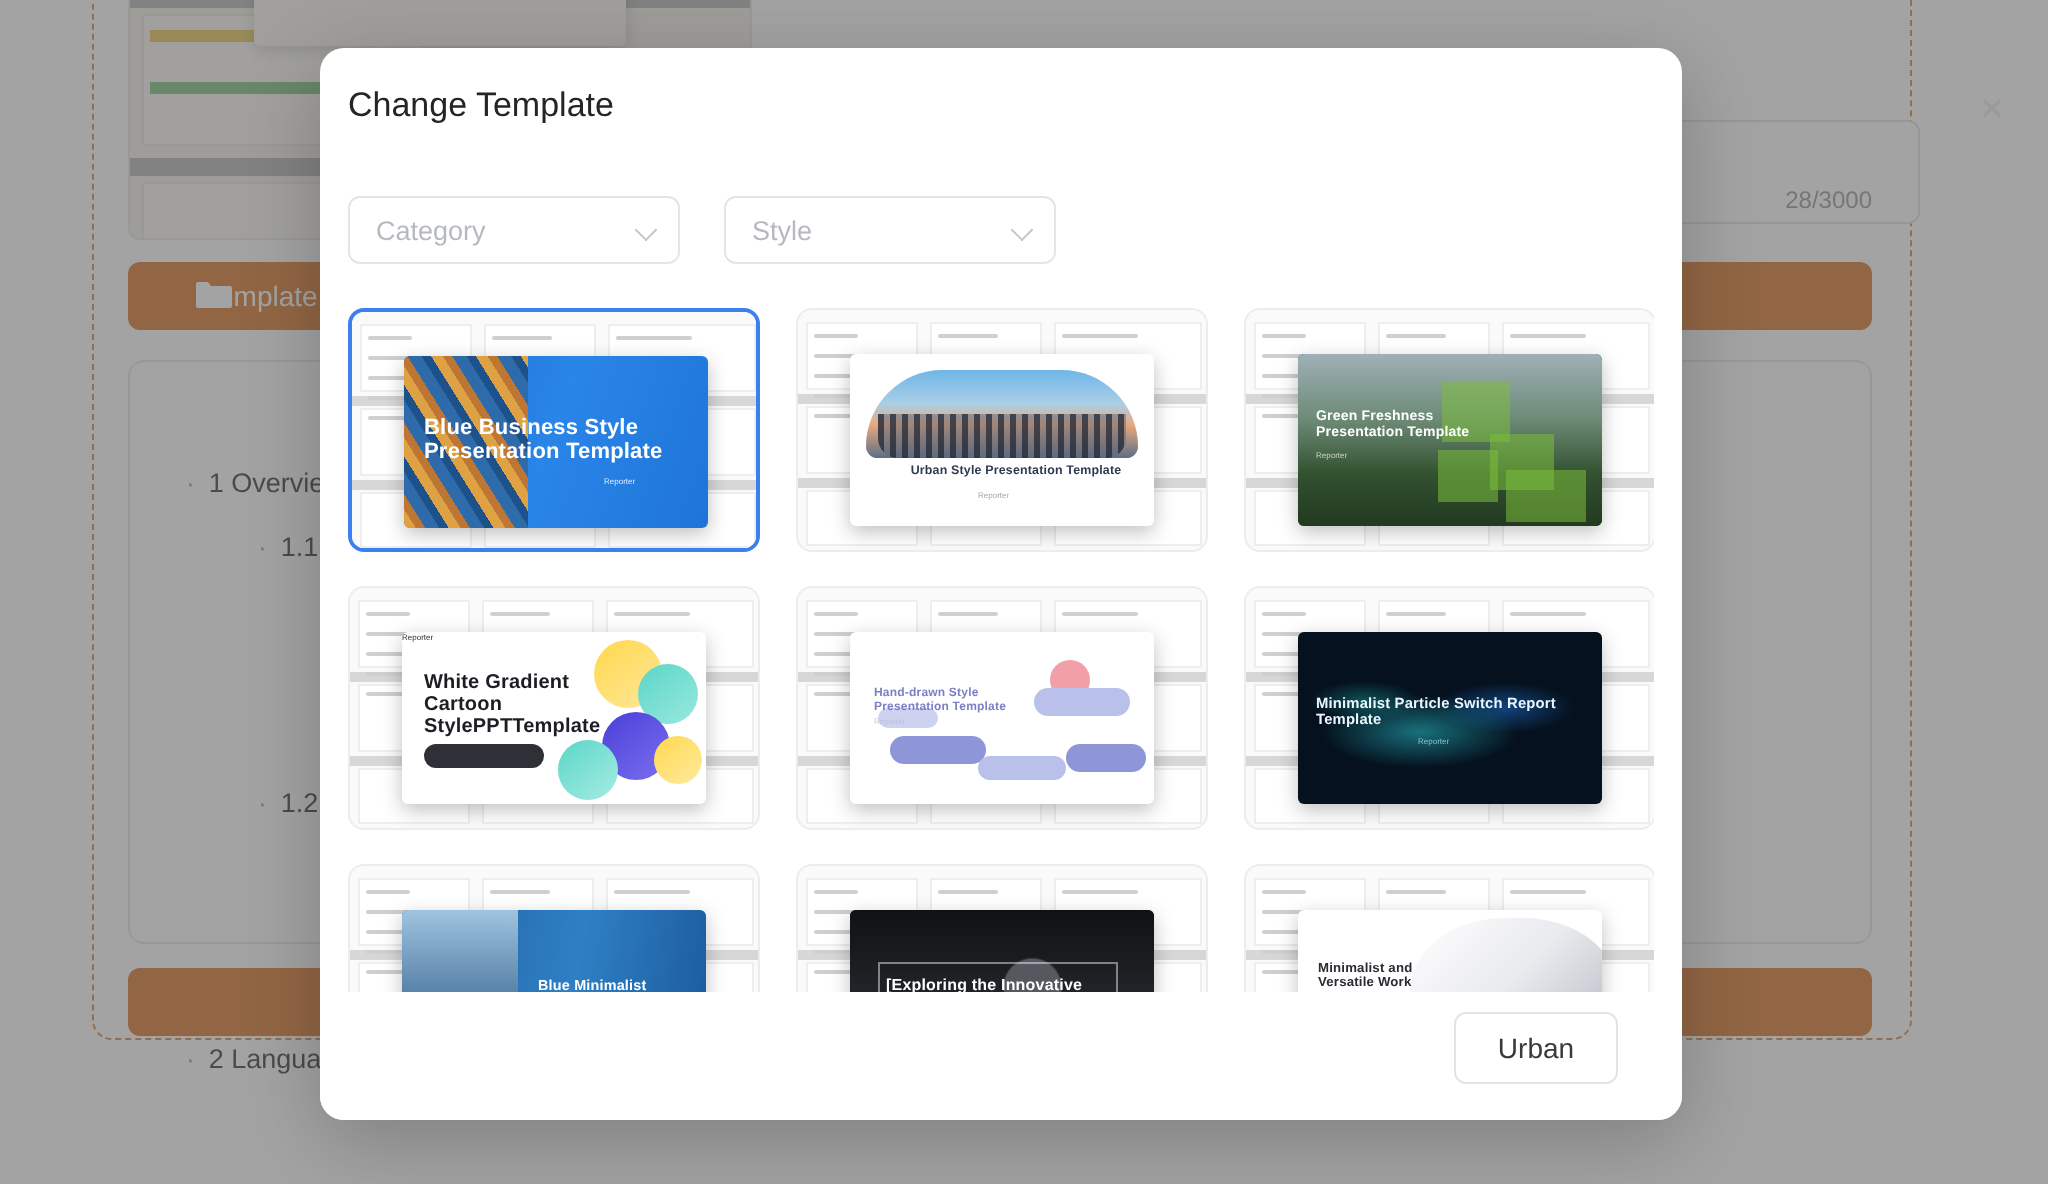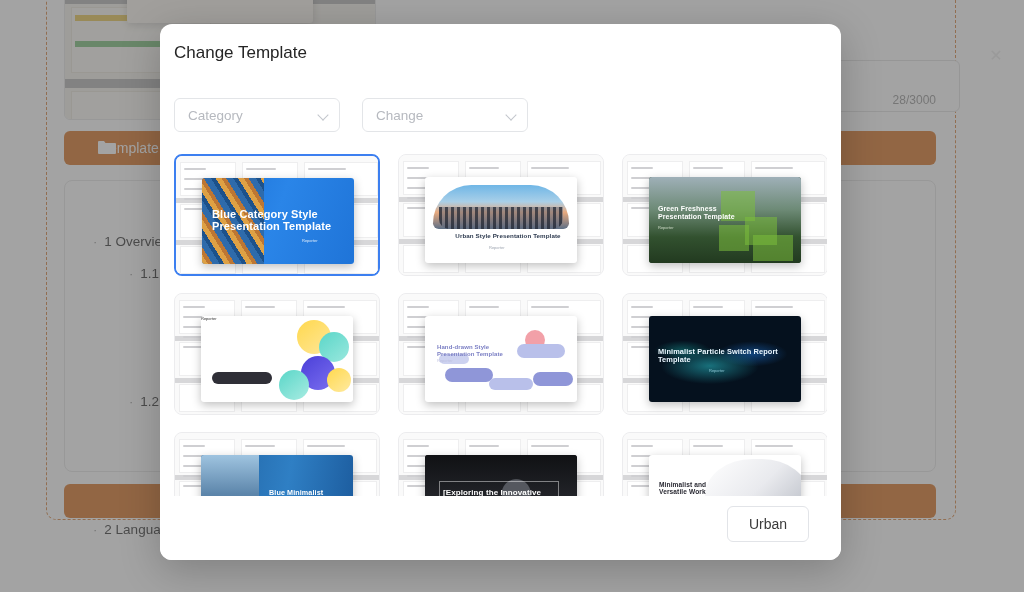--- a/index.html
+++ b/index.html
@@ -393,21 +393,21 @@
 <div id="modal">
   <div class="modal-footer">
     <div class="btn btn-cancel">Urban</div>
   </div>
 <div class="filter-row">
       <div class="select-box">
         <span class="sel-label">Category</span>
         <span class="chev"></span>
       </div>
       <div class="select-box">
-        <span class="sel-label">Change</span>
+        <span class="sel-label">Style</span>
         <span class="chev"></span>
       </div>
     </div>
     <div class="cards">
       <div class="cards-inner">
         <div class="card selected">
           <div class="mosaic">
             <div class="ms" style="left: 4px; top: 6px; width: 56px; height: 34px;"></div>
             <div class="ms" style="left: 66px; top: 6px; width: 56px; height: 34px;"></div>
             <div class="ms" style="left: 128px; top: 6px; width: 74px; height: 34px;"></div>
@@ -429,21 +429,21 @@
             <div class="msline" style="left: 70px; top: 32px; width: 46px;"></div>
             <div class="msline" style="left: 132px; top: 32px; width: 22px;"></div>
             <div class="msline" style="left: 8px; top: 42px; width: 30px;"></div>
             <div class="msline" style="left: 70px; top: 42px; width: 38px;"></div>
             <div class="msline" style="left: 132px; top: 42px; width: 46px;"></div>
             <div class="msline" style="left: 8px; top: 52px; width: 22px;"></div>
             <div class="msline" style="left: 70px; top: 52px; width: 30px;"></div>
           </div>
           <div class="hero hero-blue">
             <div class="blue-photo"></div>
-            <div class="hero-title">Blue Category Style Presentation Template</div>
+            <div class="hero-title">Blue Business Style Presentation Template</div>
             <div class="hero-sub">Reporter</div>
           </div>
         </div>
         <div class="card">
           <div class="mosaic">
             <div class="ms" style="left: 4px; top: 6px; width: 56px; height: 34px;"></div>
             <div class="ms" style="left: 66px; top: 6px; width: 56px; height: 34px;"></div>
             <div class="ms" style="left: 128px; top: 6px; width: 74px; height: 34px;"></div>
             <div class="ms" style="left: 4px; top: 48px; width: 56px; height: 34px;"></div>
             <div class="ms" style="left: 66px; top: 48px; width: 56px; height: 34px;"></div>
@@ -541,20 +541,21 @@
             <div class="msline" style="left: 8px; top: 52px; width: 22px;"></div>
             <div class="msline" style="left: 70px; top: 52px; width: 30px;"></div>
           </div>
           <div class="hero hero-white">
             <div class="blob" style="left: 96px; top: 4px; width: 34px; height: 34px; background: linear-gradient(140deg, rgb(255, 216, 77), rgb(255, 231, 154)); border-radius: 50%;"></div>
             <div class="blob" style="left: 118px; top: 16px; width: 30px; height: 30px; background: linear-gradient(140deg, rgb(90, 214, 200), rgb(154, 232, 222)); border-radius: 50%;"></div>
             <div class="blob" style="left: 100px; top: 40px; width: 34px; height: 34px; background: linear-gradient(140deg, rgb(74, 63, 216), rgb(123, 111, 240)); border-radius: 50%;"></div>
             <div class="blob" style="left: 78px; top: 54px; width: 30px; height: 30px; background: linear-gradient(140deg, rgb(90, 214, 200), rgb(168, 236, 226)); border-radius: 50%;"></div>
             <div class="blob" style="left: 126px; top: 52px; width: 24px; height: 24px; background: linear-gradient(140deg, rgb(255, 216, 77), rgb(255, 234, 160)); border-radius: 50%;"></div>
             <div class="pillbtn"></div>
+            <div class="hero-title">White Gradient Cartoon StylePPTTemplate</div>
             <div class="hero-sub">Reporter</div>
           </div>
         </div>
         <div class="card">
           <div class="mosaic">
             <div class="ms" style="left: 4px; top: 6px; width: 56px; height: 34px;"></div>
             <div class="ms" style="left: 66px; top: 6px; width: 56px; height: 34px;"></div>
             <div class="ms" style="left: 128px; top: 6px; width: 74px; height: 34px;"></div>
             <div class="ms" style="left: 4px; top: 48px; width: 56px; height: 34px;"></div>
             <div class="ms" style="left: 66px; top: 48px; width: 56px; height: 34px;"></div>

